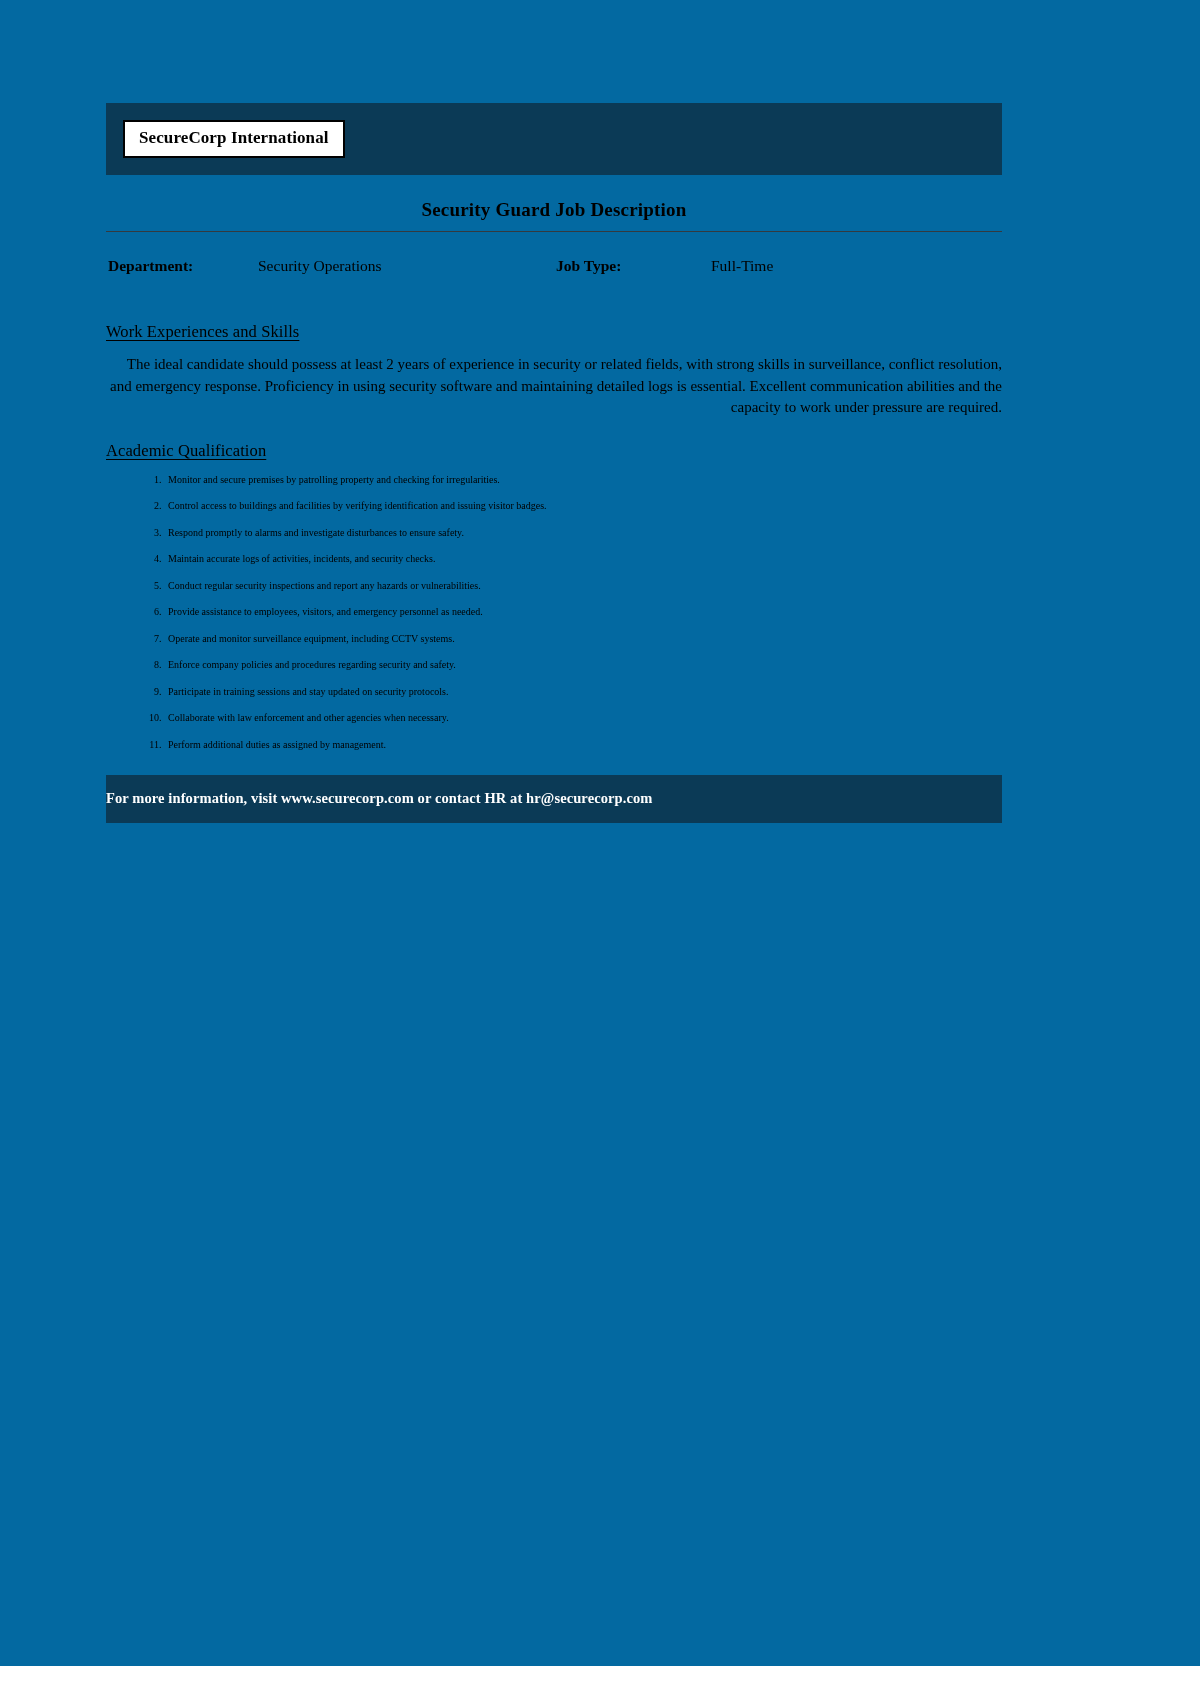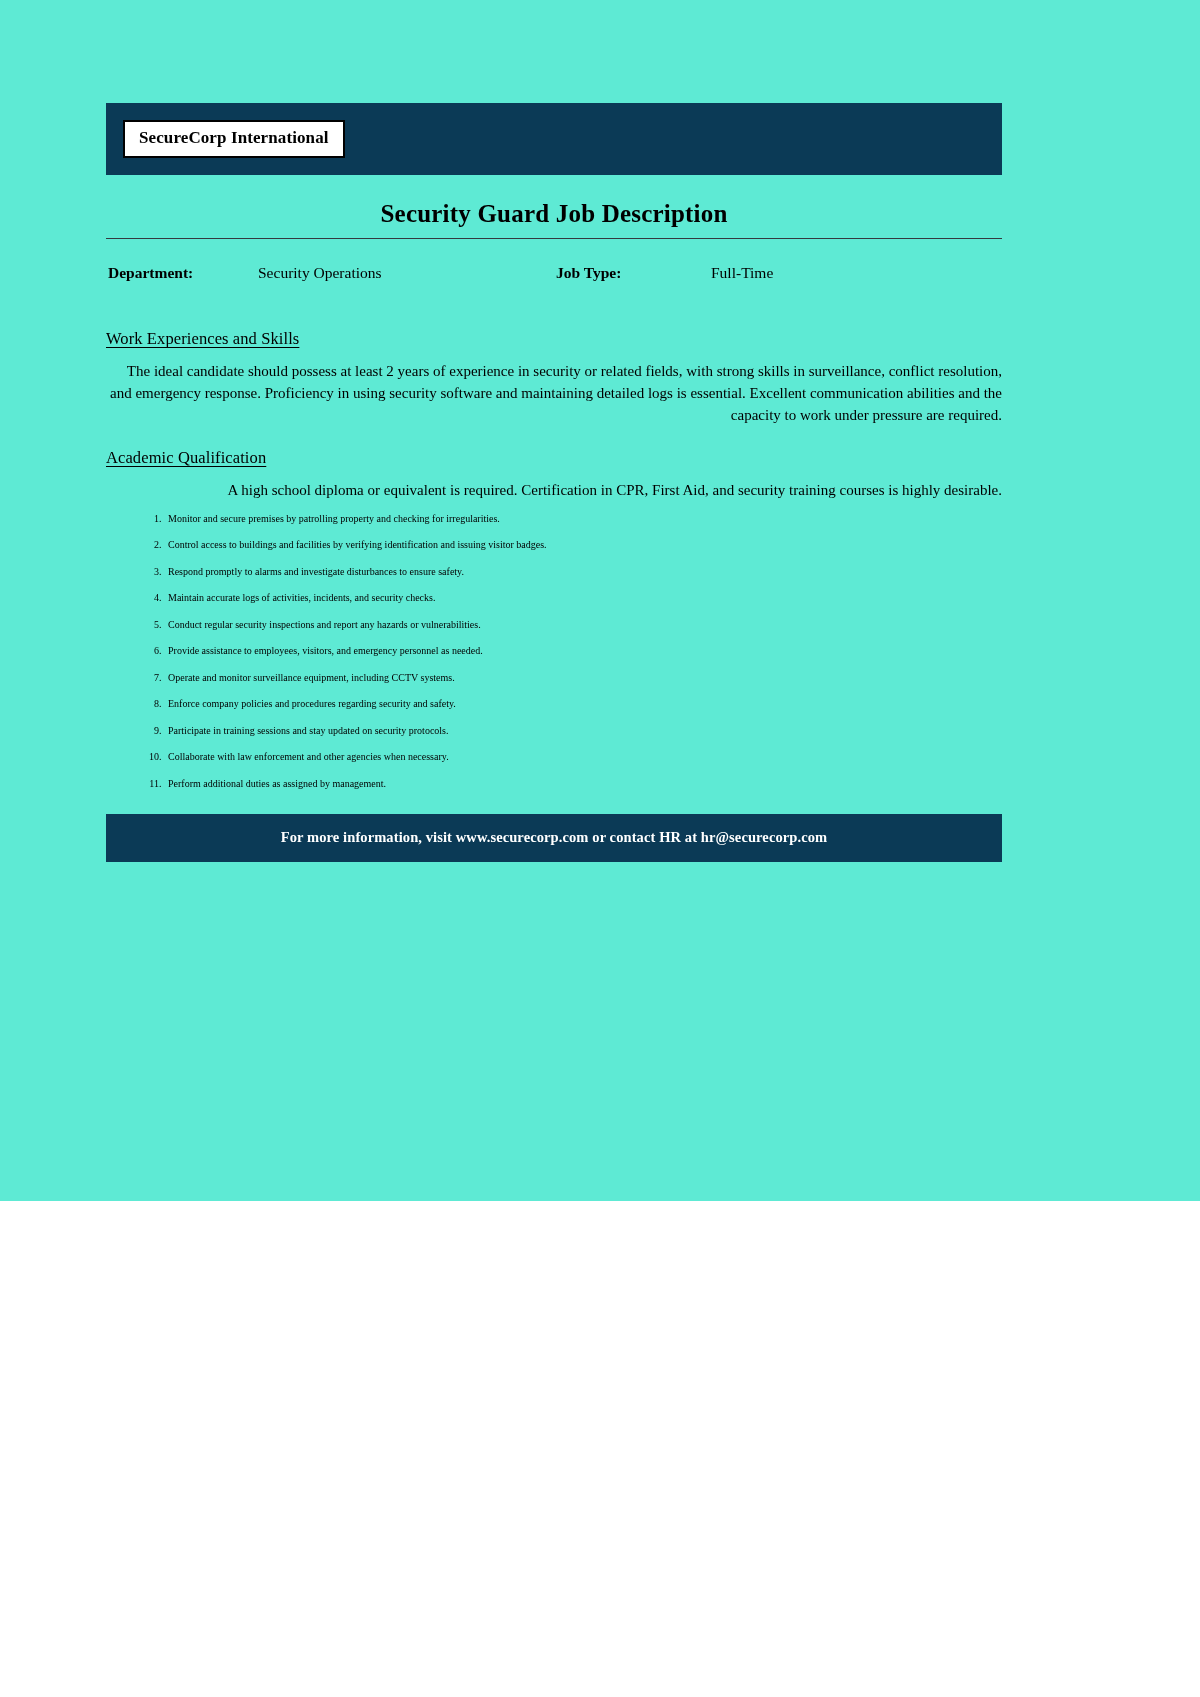--- a/index.html
+++ b/index.html
@@ -11,22 +11,22 @@
     width: 1200px;
     height: 1697px;
     font-family: "Liberation Serif", "DejaVu Serif", serif;
     color: #000000;
     overflow: hidden;
   }
 
   .page {
     position: relative;
     width: 1200px;
-    height: 1201px;
-    background: #5eead4;
+    height: 1666px;
+    background: #0369a1;
   }
 
   .doc {
     position: absolute;
     left: 106px;
     top: 103px;
     width: 896px;
   }
 
   
@@ -52,21 +52,21 @@
 
   
   .title-wrap {
     padding-top: 24px;
     padding-bottom: 9px;
     border-bottom: 1.6px solid #333a40;
   }
   .doc-title {
     text-align: center;
     font-weight: bold;
-    font-size: 25px;
+    font-size: 19px;
     line-height: 1.2;
     letter-spacing: 0.2px;
   }
 
   
   .meta {
     margin-top: 24px;
     width: 100%;
     border-collapse: collapse;
     table-layout: fixed;
@@ -124,21 +124,21 @@
     padding-left: 4px;
   }
 
   
   .footer-band {
     margin-top: 24px;
     background: #0b3a56;
     height: 48px;
     display: flex;
     align-items: center;
-    justify-content: center;
+    justify-content: flex-start;
     color: #ffffff;
     font-weight: bold;
     font-size: 14.5px;
     letter-spacing: 0.1px;
   }
 </style>
 </head>
 <body>
 
 <div class="page">
@@ -160,21 +160,20 @@
           <td class="k2">Job Type:</td>
           <td class="v2">Full-Time</td>
         </tr>
       </tbody>
     </table>
 
     <div class="section-head first">Work Experiences and Skills</div>
     <p class="body-text">The ideal candidate should possess at least 2 years of experience in security or related fields, with strong skills in surveillance, conflict resolution, and emergency response. Proficiency in using security software and maintaining detailed logs is essential. Excellent communication abilities and the capacity to work under pressure are required.</p>
 
     <div class="section-head">Academic Qualification</div>
-    <p class="body-text">A high school diploma or equivalent is required. Certification in CPR, First Aid, and security training courses is highly desirable.</p>
 
     <ol class="duties">
       <li>Monitor and secure premises by patrolling property and checking for irregularities.</li>
       <li>Control access to buildings and facilities by verifying identification and issuing visitor badges.</li>
       <li>Respond promptly to alarms and investigate disturbances to ensure safety.</li>
       <li>Maintain accurate logs of activities, incidents, and security checks.</li>
       <li>Conduct regular security inspections and report any hazards or vulnerabilities.</li>
       <li>Provide assistance to employees, visitors, and emergency personnel as needed.</li>
       <li>Operate and monitor surveillance equipment, including CCTV systems.</li>
       <li>Enforce company policies and procedures regarding security and safety.</li>

